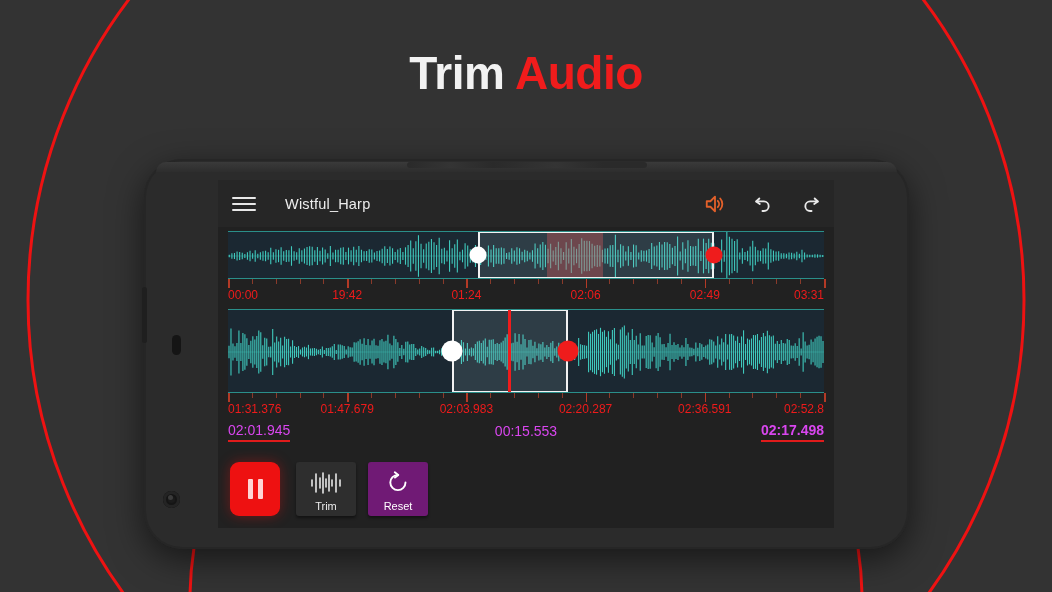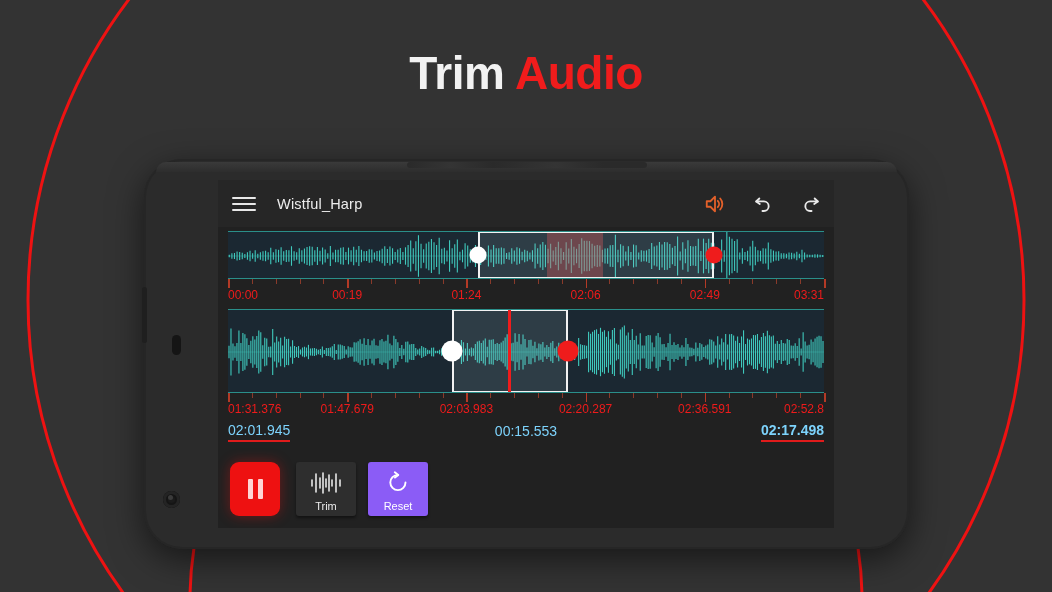--- a/index.html
+++ b/index.html
@@ -64,21 +64,21 @@
   .screen {
     position:absolute; left:74px; top:21px;
     width:616px; height:348px;
     background: #212121;
     overflow: hidden;
   }
 
   
   .appbar {
     height: 47px; display:flex; align-items:center;
-    padding: 0 12px 0 14px; background:#262626;
+    padding: 0 12px 0 14px; background:#262626;gap:8px;
   }
   .hamburger { width: 24px; display:flex; flex-direction:column; gap:4px; cursor:pointer; }
   .hamburger i { display:block; height:2px; background:#e8e8e8; border-radius:1px; }
   .appbar-title {
     margin-left: 21px; color:#ededed; font-size:14.5px; font-weight:500;
     letter-spacing:0.2px;
   }
   .appbar-actions { margin-left:auto; display:flex; align-items:center; gap:26px; }
   .ab-icon { width:22px; height:22px; display:block; cursor:pointer; }
 
@@ -121,21 +121,21 @@
     position:absolute; top:9px; color:#ef1b1b; font-size:12px;
     font-family:"Liberation Sans", sans-serif; white-space:nowrap;
   }
 
   
   .timerow {
     position:relative; height:24px; margin: 1px 10px 0 10px;
     display:flex; align-items:center;
   }
   .tfield {
-    color:#7dd3fc; font-size:14px; line-height:1;
+    color:#d946ef; font-size:14px; line-height:1;
     padding-bottom:3px;
   }
   .tfield.underlined { border-bottom:2px solid #e01b1b; }
   .tfield.left { position:absolute; left:0; }
   .tfield.center { position:absolute; left:50%; transform:translateX(-50%); }
   .tfield.right { position:absolute; right:0;font-weight:bold; }
 
   
   .toolbar {
     position:absolute; left:0; right:0; bottom:0; height:72px;
@@ -144,21 +144,21 @@
     background:#212121;
   }
   .tb-btn {
     width:60px; height:54px; border-radius:3px; background:#2e2e2e;
     display:flex; flex-direction:column; align-items:center; justify-content:flex-end;
     padding-bottom:4px; cursor:pointer;
     box-shadow: 0 2px 3px rgba(0,0,0,0.45);
   }
   .tb-btn .ico { height:30px; display:flex; align-items:center; justify-content:center; }
   .tb-btn .lbl { color:#eaeaea; font-size:11px; margin-top:2px; }
-  .tb-btn.red { background:#8b5cf6; }
+  .tb-btn.red { background:#701a75; }
   .tb-btn.red .lbl { color:#ffffff; }
   .play-btn {
     width:50px; height:54px; border-radius:9px; background:#ee1111;
     display:flex; align-items:center; justify-content:center; cursor:pointer;
     box-shadow: 0 0 13px rgba(238,17,17,0.38);
     margin-right:4px;
   }
   .pause-bars { display:flex; gap:5px; }
   .pause-bars i { display:block; width:5px; height:20px; background:#ffd5d5; border-radius:1px; }
 </style>
@@ -475,21 +475,21 @@
             <div class="tick" style="left:72%"></div>
             <div class="tick" style="left:76%"></div>
             <div class="tick major" style="left:80%"></div>
             <div class="tick" style="left:84%"></div>
             <div class="tick" style="left:88%"></div>
             <div class="tick" style="left:92%"></div>
             <div class="tick" style="left:96%"></div>
             <div class="tick major" style="left:100%"></div>
           </div>
       <div class="lbl" style="left: 0%;">00:00</div>
-          <div class="lbl" style="left: 20%; transform: translateX(-50%);">00:19</div>
+          <div class="lbl" style="left: 20%; transform: translateX(-50%);">19:42</div>
           <div class="lbl" style="left: 40%; transform: translateX(-50%);">01:24</div>
           <div class="lbl" style="left: 60%; transform: translateX(-50%);">02:06</div>
           <div class="lbl" style="left: 80%; transform: translateX(-50%); text-align: center;">02:49</div>
           <div class="lbl" style="right: 0%;">03:31</div>
         </div>
 
       <div class="wf-wrap">
         <div class="wf tall" id="wf-bot">
           <svg class="wf-canvas" id="wave-bot" viewBox="0 0 596 84" preserveAspectRatio="none">
               <line x1="0" y1="42" x2="596" y2="42" stroke="#3fc9bd" stroke-opacity="0.45" stroke-width="0.8"></line>

